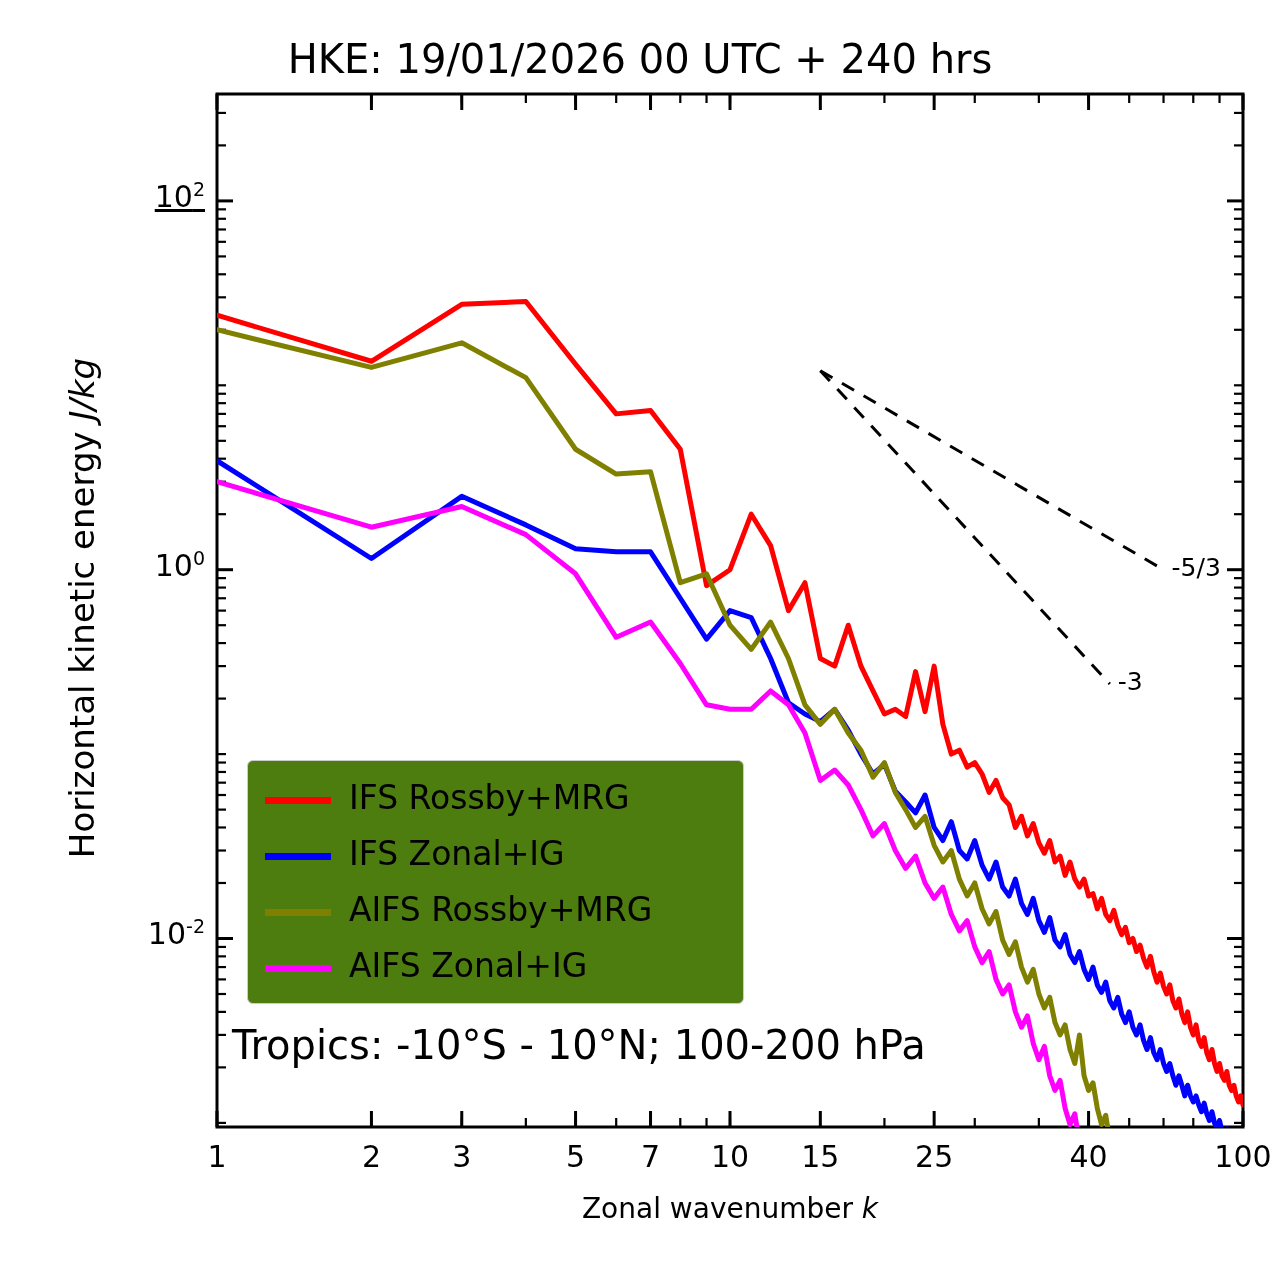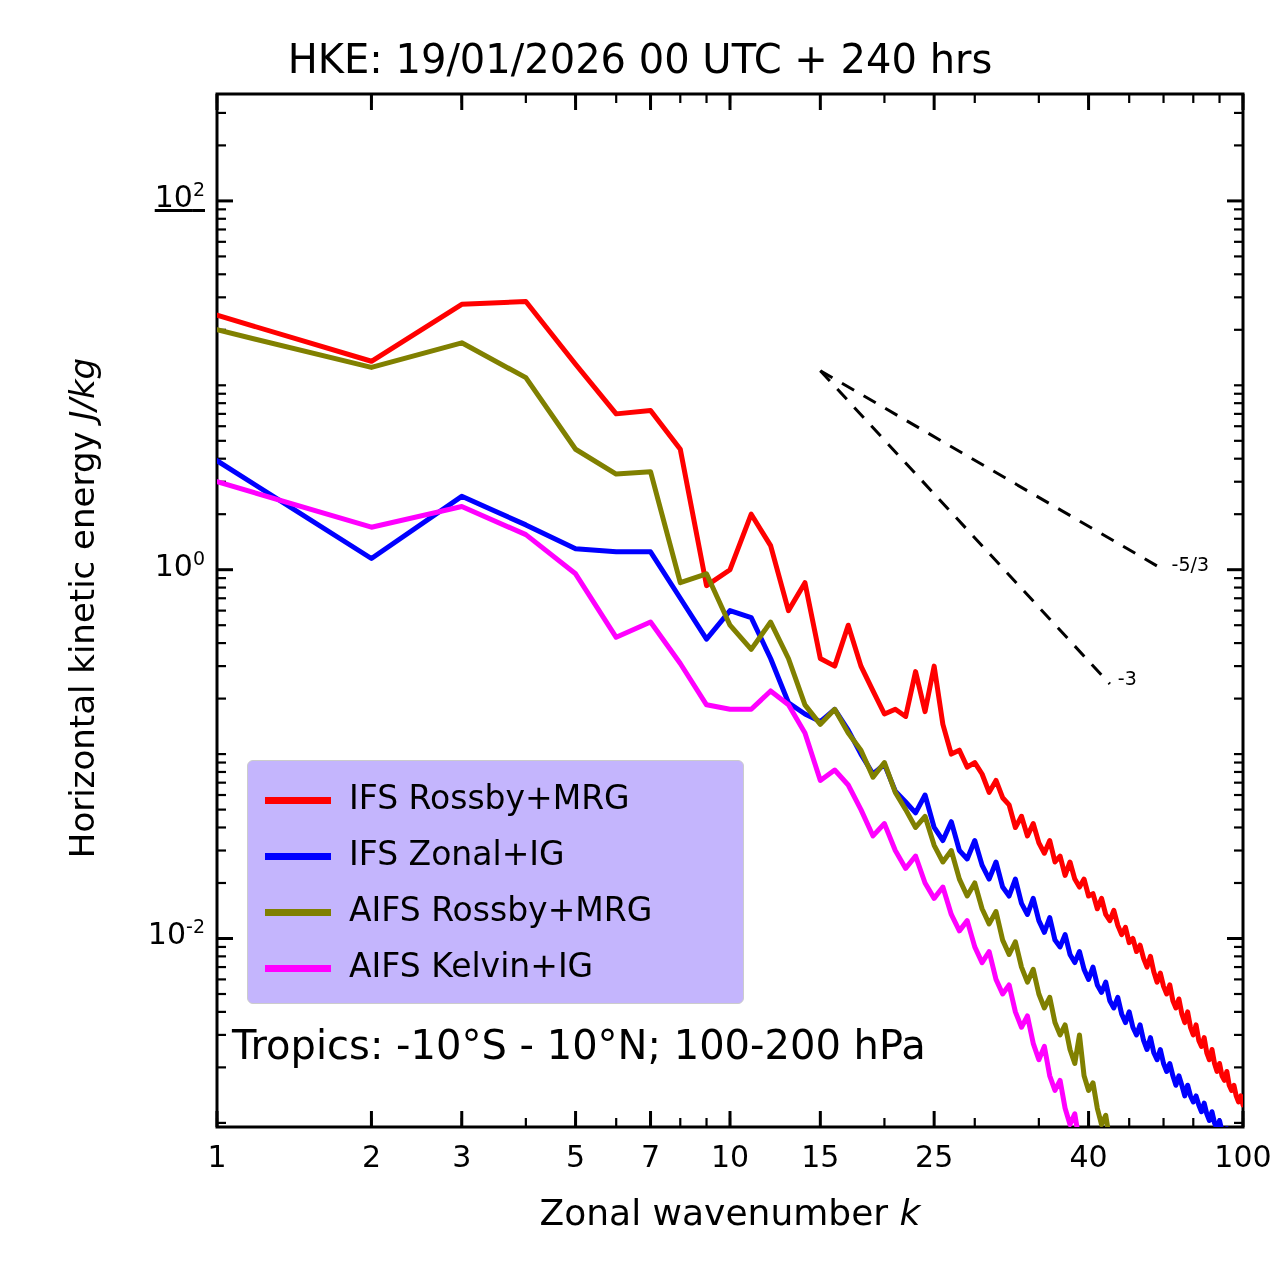--- a/index.html
+++ b/index.html
@@ -43,21 +43,21 @@
     white-space: nowrap;
     color: #000;
   }
   .ylabel .unit { font-style: italic; }
   .xlabel {
     position: absolute;
     left: 217px;
     top: 1192px;
     width: 1026px;
     text-align: center;
-    font-size: 36px;
+    font-size: 28px;
     color: #000;
     white-space: nowrap;
   }
   .xlabel .sym { font-style: italic; }
   .tick-label-y {
     position: absolute;
     text-align: right;
     font-size: 30px;
     color: #000;
     white-space: nowrap;
@@ -65,33 +65,33 @@
   .tick-label-y sup { font-size: 19px; vertical-align: super; }
   .tick-label-x {
     position: absolute;
     text-align: center;
     font-size: 30px;
     color: #000;
     white-space: nowrap;
   }
   .slope-label {
     position: absolute;
-    font-size: 19px;
+    font-size: 25px;
     color: #000;
     white-space: nowrap;
   }
   .legend-box {
     position: absolute;
     left: 247px;
     top: 760px;
     width: 497px;
     height: 244px;
     border: 1.5px solid #cccccc;
     border-radius: 6px;
-    background: #c4b5fd;
+    background: #4d7c0f;
     box-sizing: border-box;
   }
   .legend-row {
     position: absolute;
     left: 0; 
     width: 100%;
     height: 56px;
   }
   .legend-swatch {
     position: absolute;
@@ -328,20 +328,20 @@
         <div class="legend-row" style="top: 67px;">
           <div class="legend-swatch" style="background: rgb(0, 0, 255);"></div>
           <div class="legend-text">IFS Zonal+IG</div>
         </div>
         <div class="legend-row" style="top: 123px;">
           <div class="legend-swatch" style="background: rgb(128, 128, 0);"></div>
           <div class="legend-text">AIFS Rossby+MRG</div>
         </div>
         <div class="legend-row" style="top: 179px;">
           <div class="legend-swatch" style="background: rgb(255, 0, 255);"></div>
-          <div class="legend-text">AIFS Kelvin+IG</div>
+          <div class="legend-text">AIFS Zonal+IG</div>
         </div>
       </div>
   </div>
 
   <div class="annotation">Tropics: -10°S - 10°N; 100-200 hPa</div>
 
 </div>
 
 </body></html>

